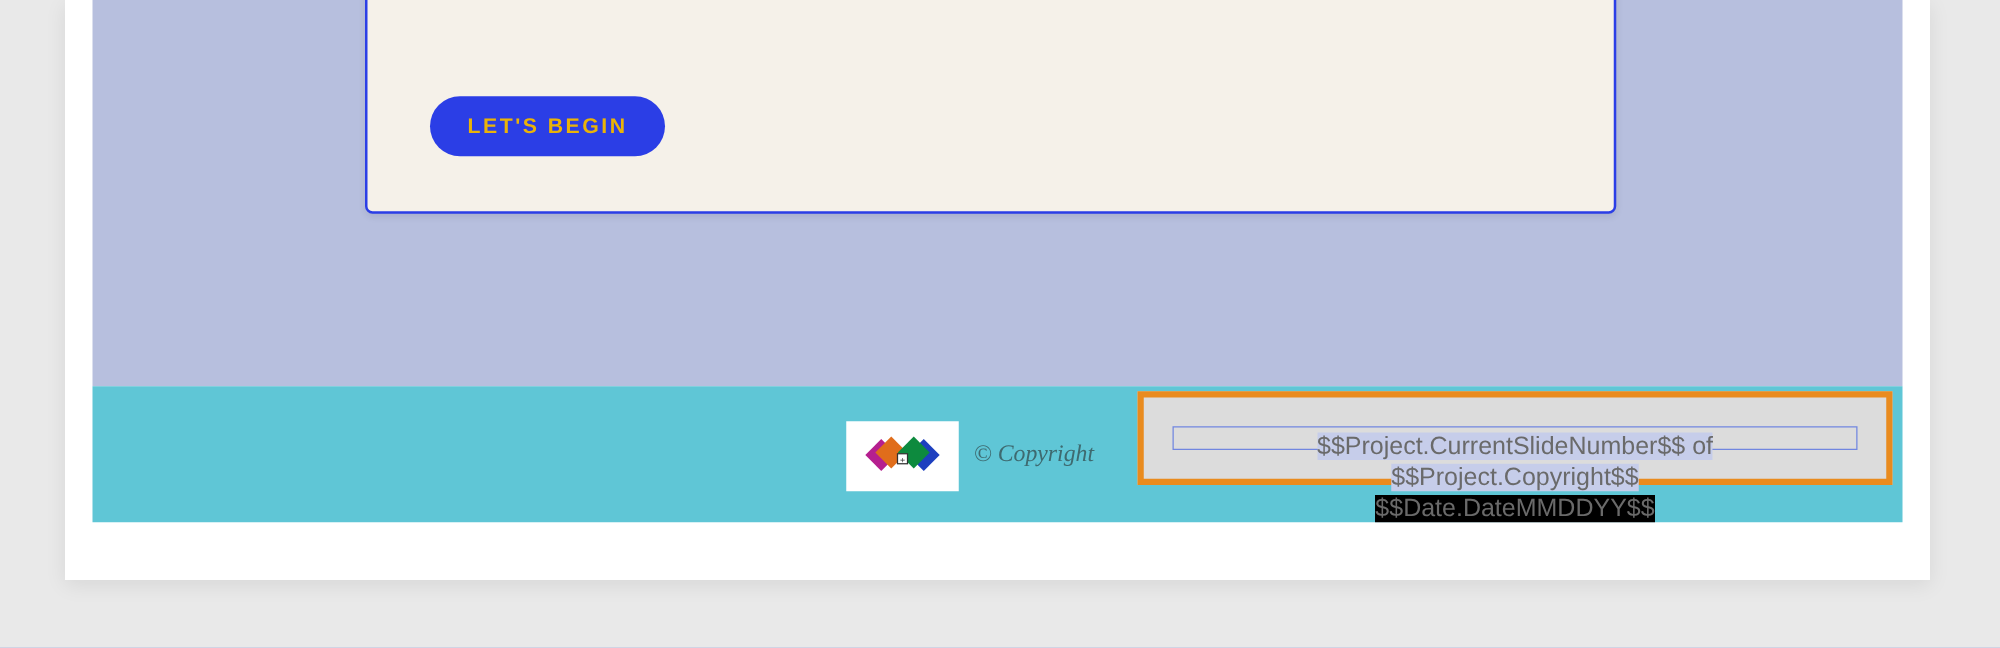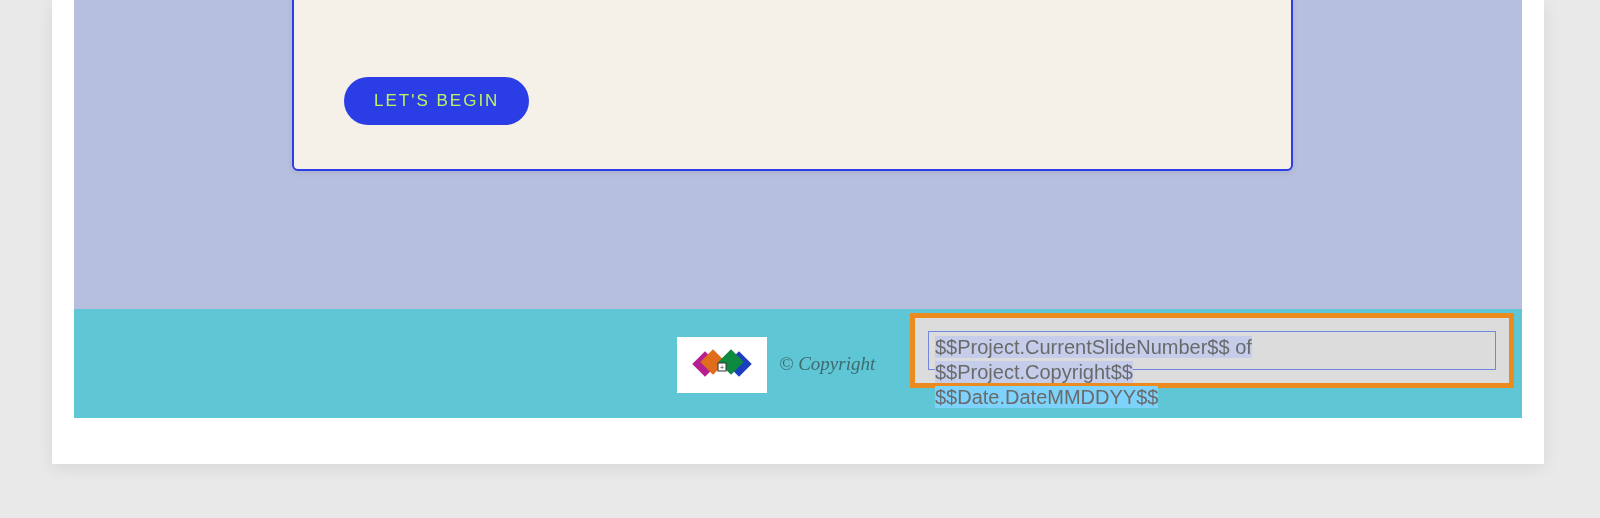--- a/index.html
+++ b/index.html
@@ -43,26 +43,26 @@
     border: 2px solid #2b3ee6;
     border-radius: 6px;
     box-shadow: 0 2px 6px rgba(0,0,0,0.08);
     padding: 36px 50px 30px 50px;
   }
   .begin-btn {
     position: absolute;
     left: 50px;
     bottom: 44px;
     background: #2b3ee6;
-    color: #bef264;
+    color: #eab308;
     border: none;
     border-radius: 999px;
     padding: 14px 30px;
     font-size: 17px;
-    font-weight: 400;
+    font-weight: 700;
     letter-spacing: 2px;
     cursor: pointer;
   }
   .footer-bar {
     position: absolute;
     left: 0;
     top: 309px;
     width: 100%;
     height: 109px;
     background: #5fc6d6;
@@ -90,21 +90,22 @@
     color: #3e6a70;
   }
   .highlight-box {
     position: absolute;
     left: 836px;
     top: 4px;
     width: 604px;
     height: 75px;
     border: 5px solid #e98b1e;
     background: #dcdcdc;
-    padding: 13px;
+    padding: 23px;
+    text-align: center;
   }
   .inner-box {
     width: 100%;
     height: 100%;
     border: 1px solid #7186e0;
     background: #dcdcdc;
     padding: 3px 6px;
     font-size: 20px;
     color: #6a6a6a;
     line-height: 1.25;
@@ -113,21 +114,21 @@
   .var-line1 {
     display: inline;
     background: #c6cdea;
   }
   .var-line2 {
     display: inline;
     background: #c6cdea;
   }
   .var-line3 {
     display: inline;
-    background: #7dd3fc;
+    background: #000000;
   }
   .white-strip {
     position: absolute;
     left: 0; right: 0;
     top: 418px;
     height: 46px;
     background: #ffffff;
   }
 </style>
 </head>

